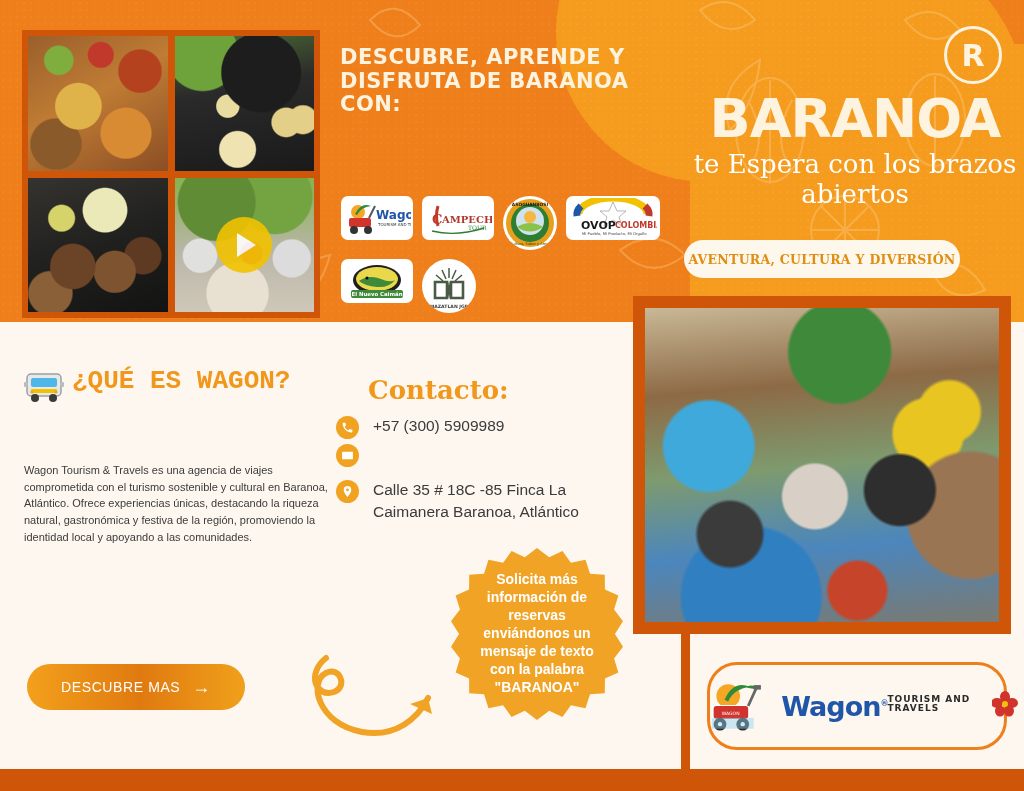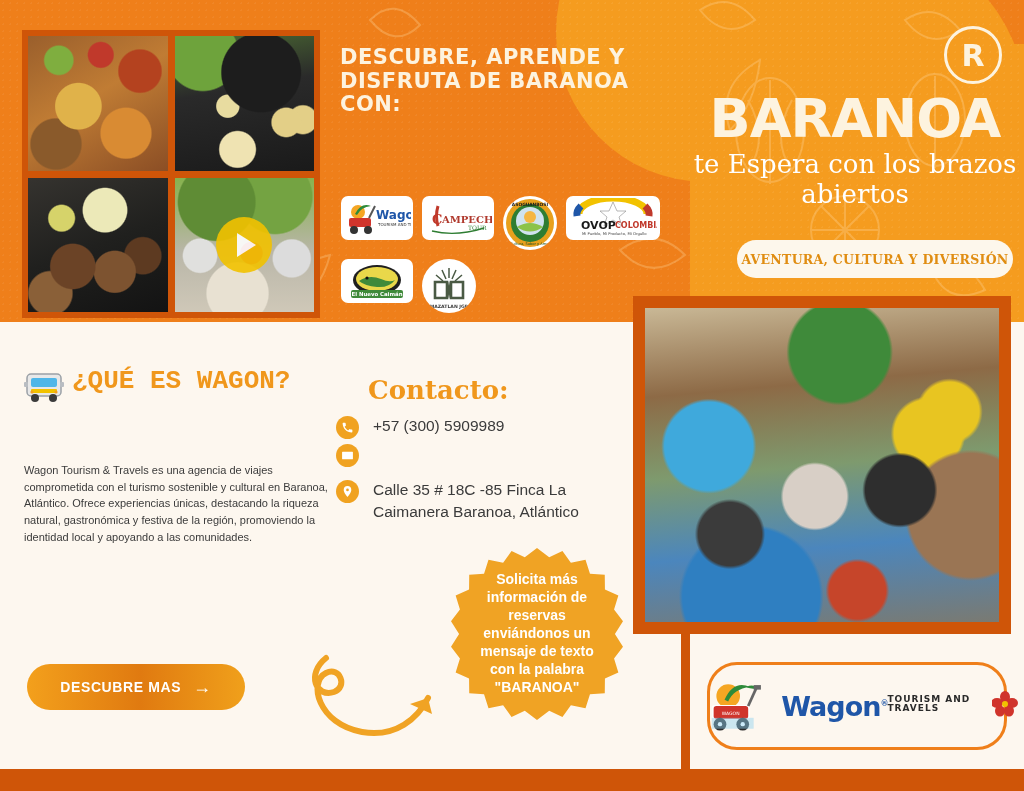--- a/index.html
+++ b/index.html
@@ -182,21 +182,21 @@
   }
   .sub-title {
     position:absolute; left:690px; top:150px; width:330px;
     text-align:center;
     color:#ffffff;
     font-family:"DejaVu Serif", serif;
     font-size:26px;
     line-height:1.15;
   }
   .pill {
-    position:absolute; left:737px; top:240px;
+    position:absolute; left:684px; top:240px;
     width:276px; height:38px;
     background:#fdf7ec; border-radius:20px;
     display:flex; align-items:center; justify-content:center;
     text-align:center;
     color:#e08d12;
     font-family:"DejaVu Serif", serif;
     font-weight:700;
     font-size:12.5px;
     line-height:1.2;
     letter-spacing:.3px;
@@ -240,21 +240,21 @@
     color:#3b3b3b;
     font-size:11px;
     line-height:1.52;
   }
   .cta {
     position:absolute; left:27px; top:664px;
     width:218px; height:46px;
     border-radius:23px;
     background: linear-gradient(90deg,#f3a01c 0%,#e07a10 52%,#f0a01b 100%);
     display:flex; align-items:center; justify-content:center; gap:12px;
-    color:#fff; font-weight:700; font-size:14px; letter-spacing:.6px;
+    color:#fff; font-weight:400; font-size:14px; letter-spacing:.6px;
   }
   .cta-arrow { font-size:18px; line-height:1; }
 
   
   .contacto-h {
     position:absolute; left:368px; top:375px;
     color:#f0971c;
     font-family:"DejaVu Serif", serif;
     font-weight:900;
     font-size:26px;

